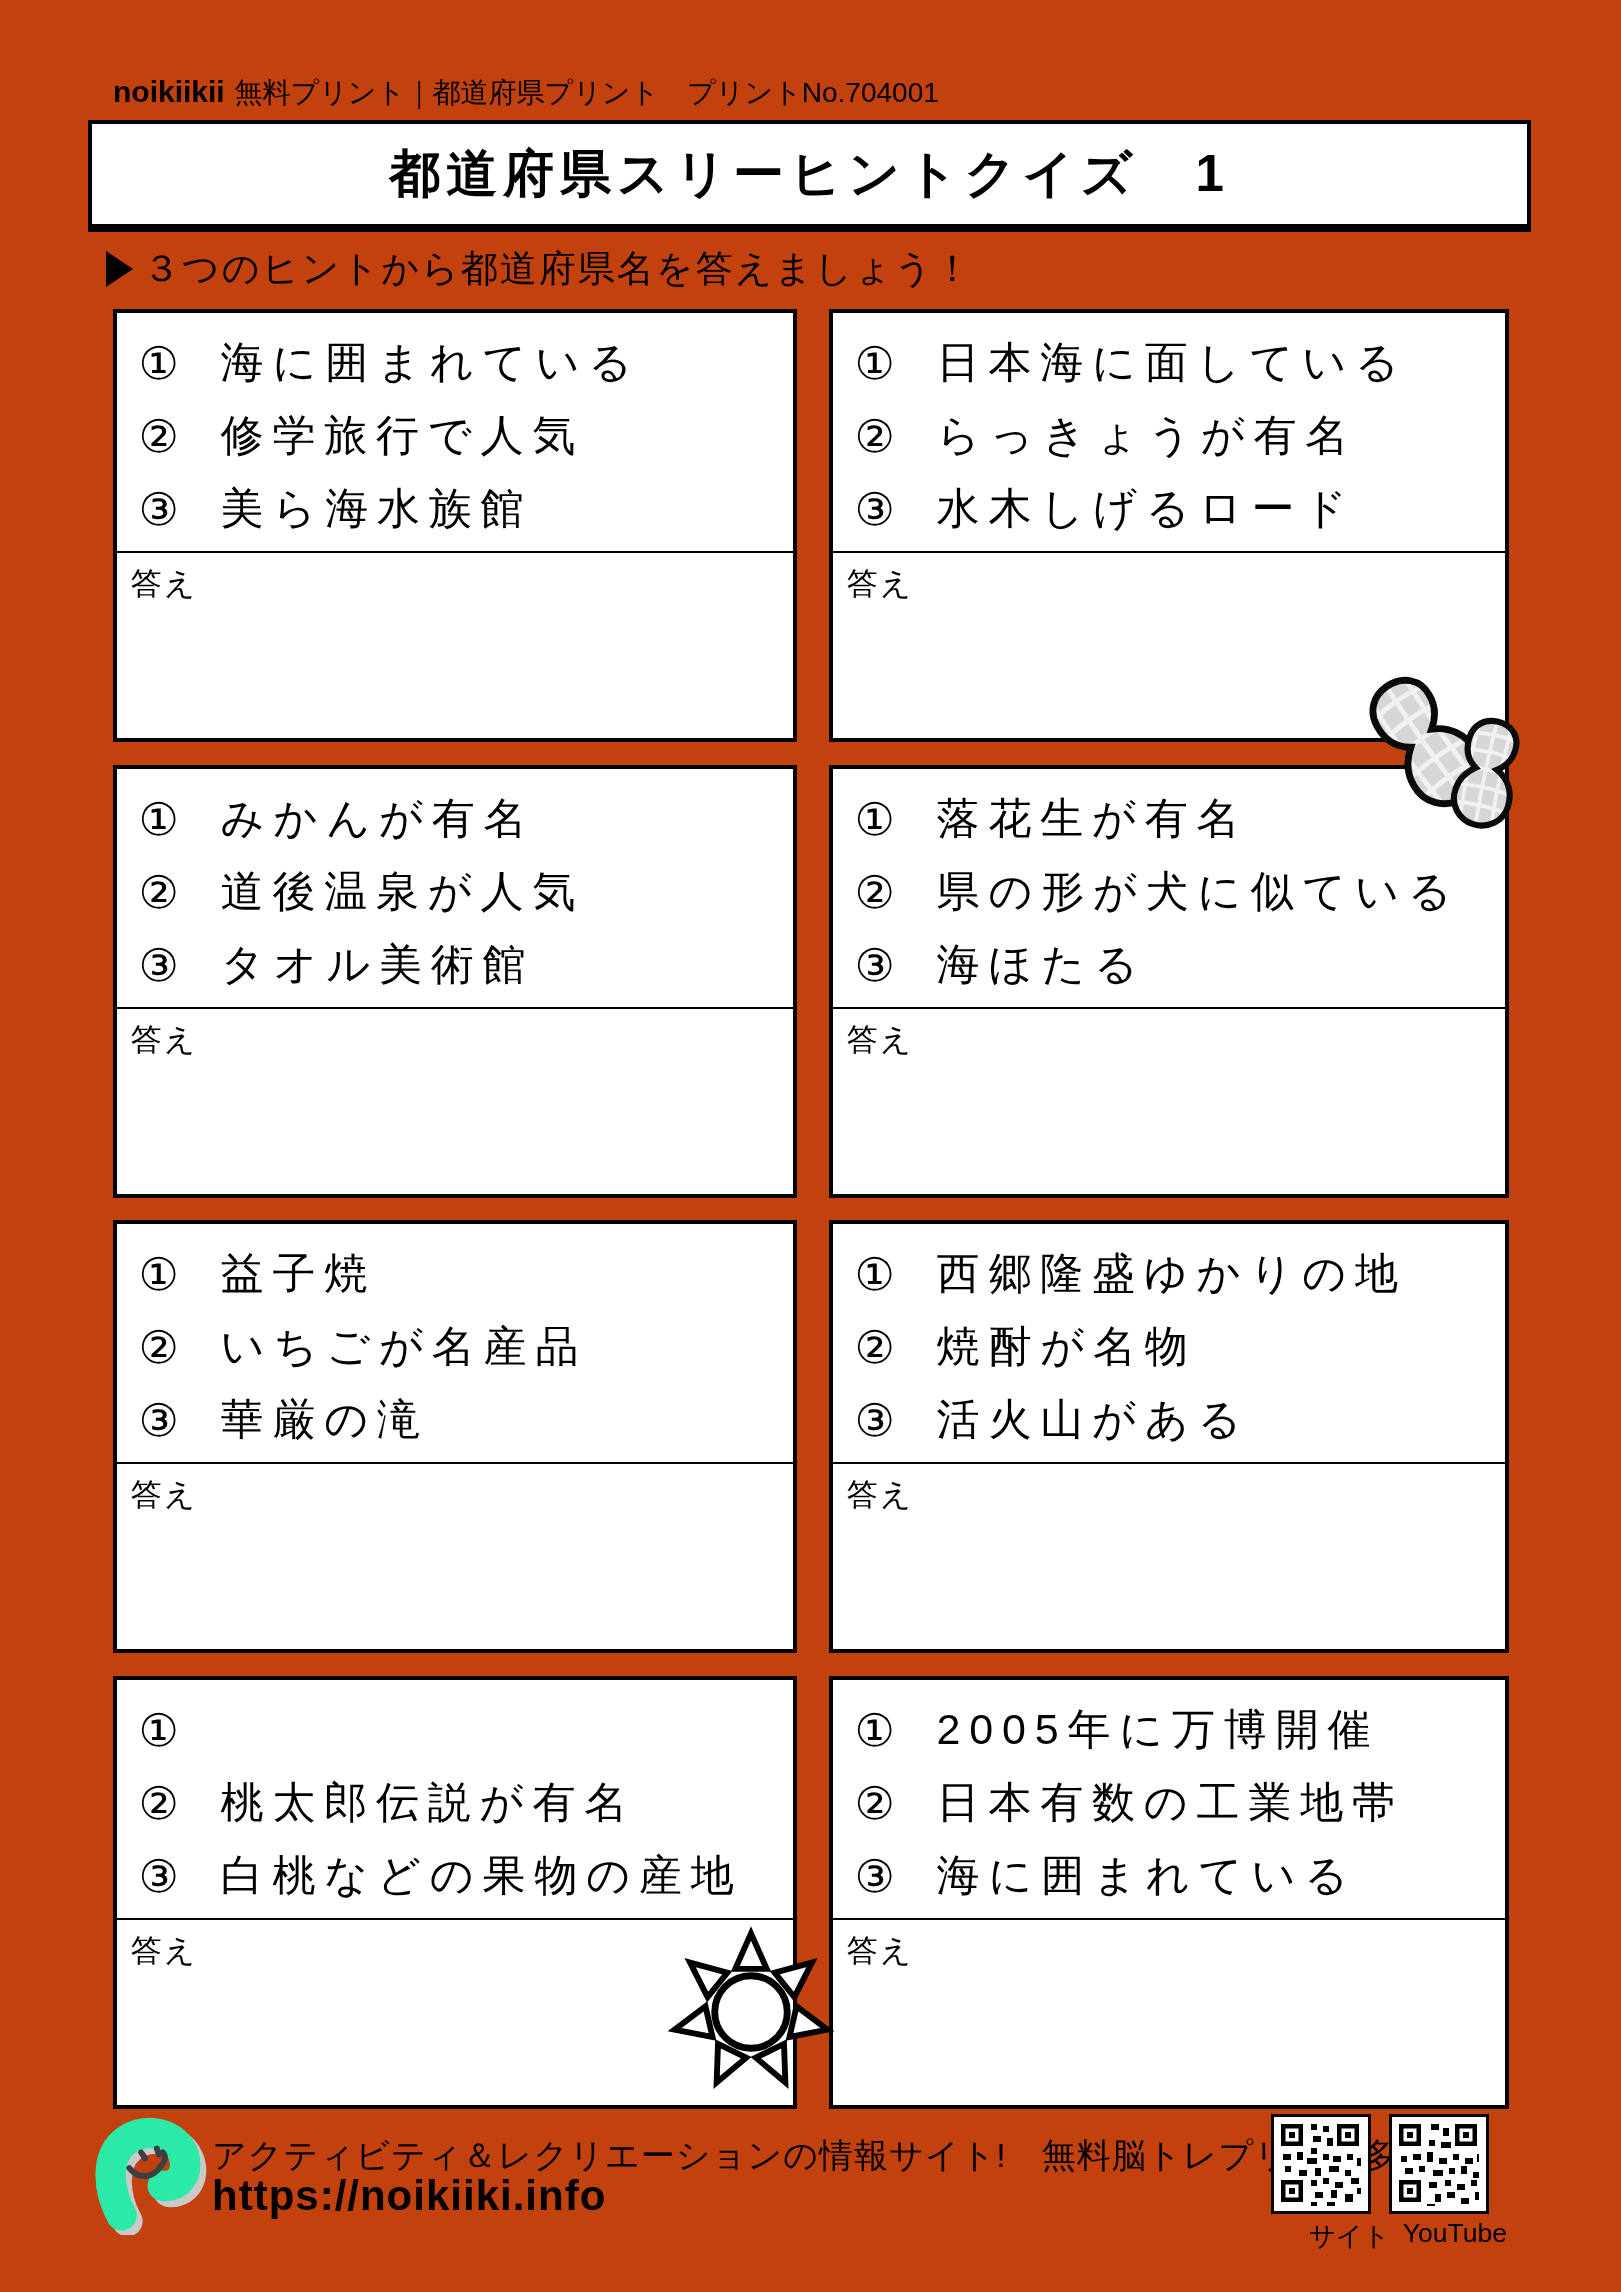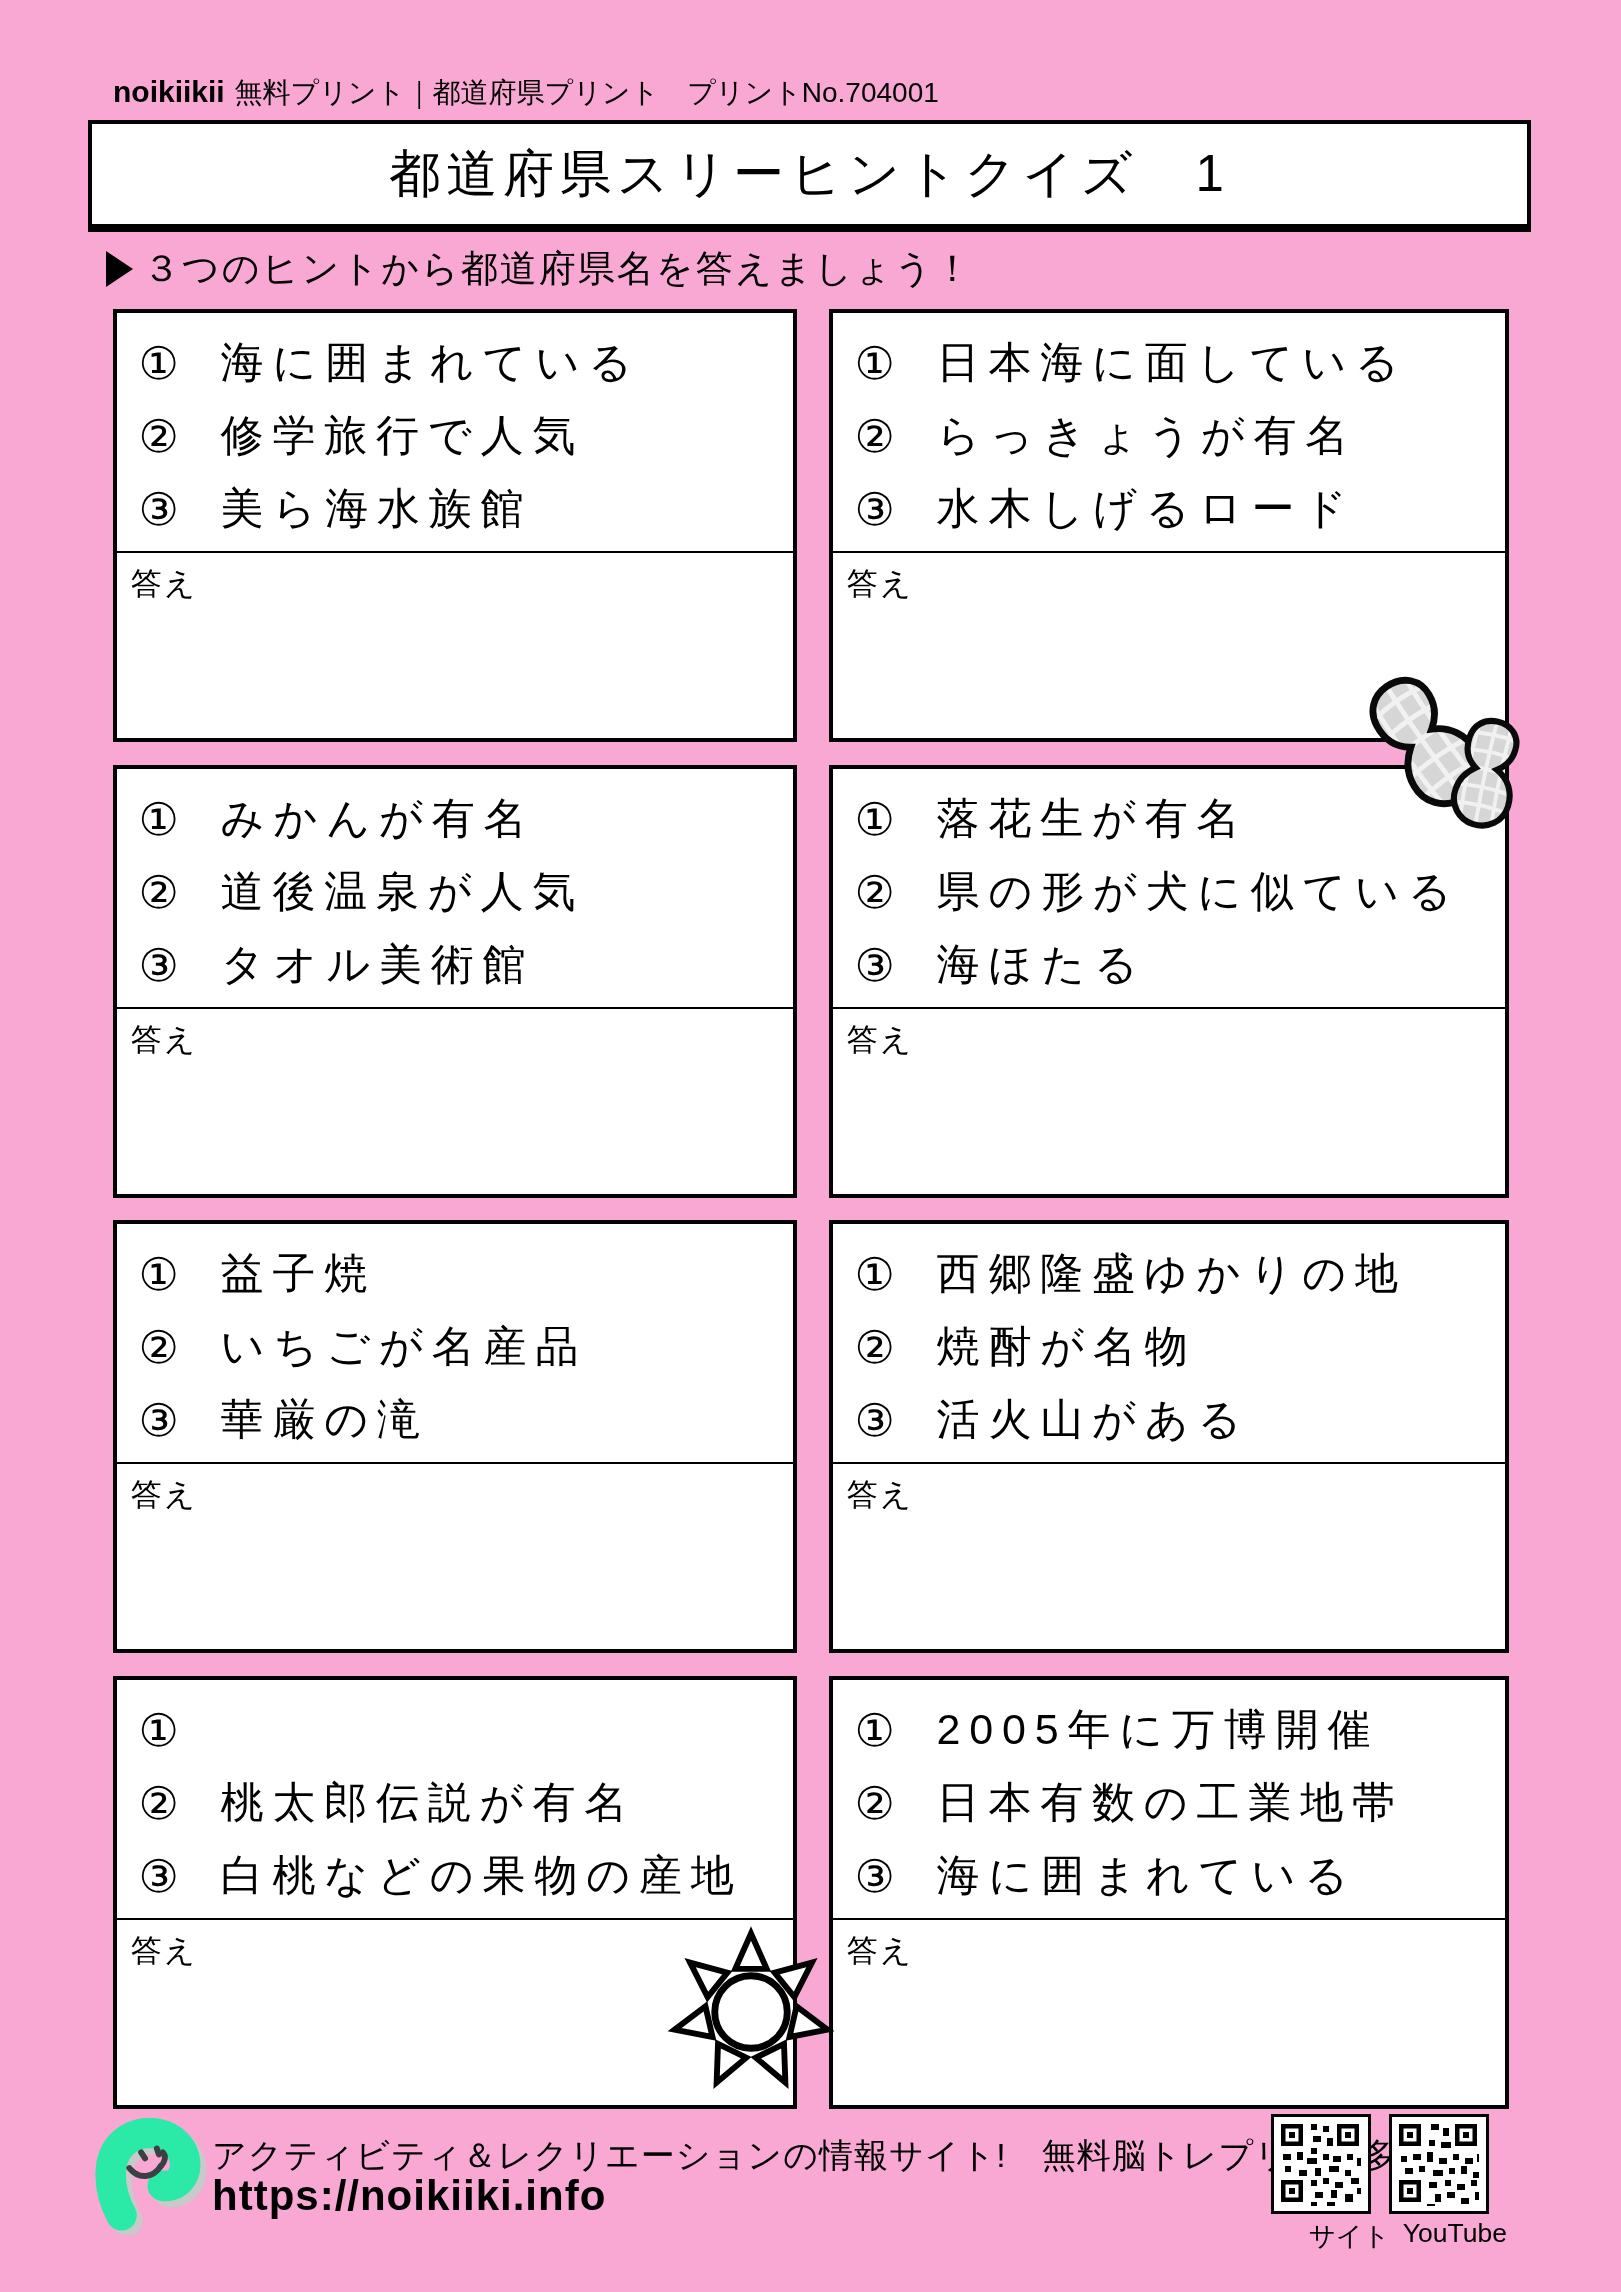--- a/index.html
+++ b/index.html
@@ -1,28 +1,28 @@
 <!DOCTYPE html>
 <html><head>
 <meta charset="utf-8">
 <style>
   html,body{margin:0;padding:0;background:#ffffff;}
   body{width:1621px;height:2293px;font-family:"Liberation Sans","DejaVu Sans",sans-serif;color:#000;}
-  .page{position:relative;width:1621px;height:2293px;background:#f9a8d4;overflow:hidden;}
+  .page{position:relative;width:1621px;height:2293px;background:#c2410c;overflow:hidden;}
 
   
   .header-line{position:absolute;left:113px;top:74px;font-size:29px;white-space:nowrap;}
   .brand{font-weight:bold;font-size:30px;}
   .subtitle{font-size:28px;margin-left:9.8px;}
 
   
   .title-box{position:absolute;left:88px;top:120px;width:1443px;height:112px;
     border:4.9px solid #000;border-bottom-width:8.8px;box-sizing:border-box;
     display:flex;align-items:center;justify-content:center;background:#fff;}
-  .title-text{font-size:51px;font-weight:normal;letter-spacing:5.9px;}
+  .title-text{font-size:51px;font-weight:bold;letter-spacing:5.9px;}
 
   
   .instruction{position:absolute;left:106px;top:244px;display:flex;align-items:center;}
   .arrow{width:0;height:0;border-left:27.4px solid #000;border-top:18.6px solid transparent;border-bottom:18.6px solid transparent;margin-right:9.8px;}
   .instruction-text{font-size:37px;letter-spacing:2px;}
 
   
   .quiz-box{position:absolute;border:4.9px solid #000;box-sizing:border-box;background:#fff;}
   .c1{left:113px;width:684px;}
   .c2{left:829px;width:680px;}

